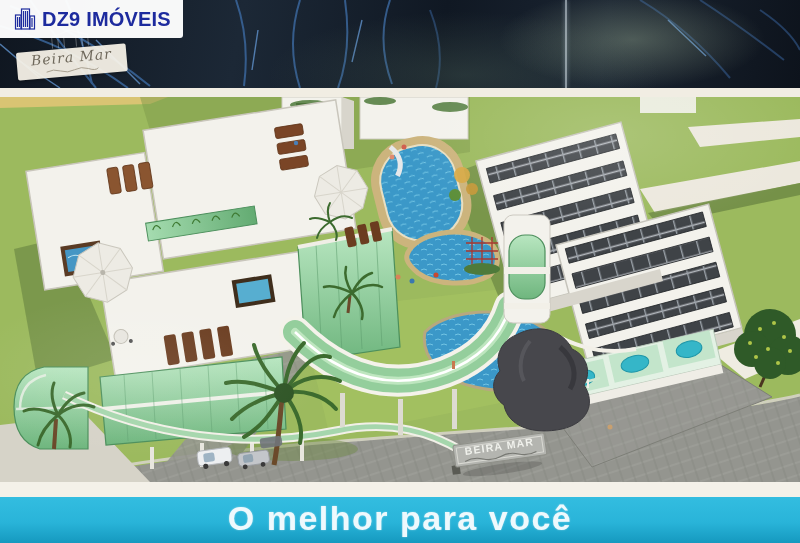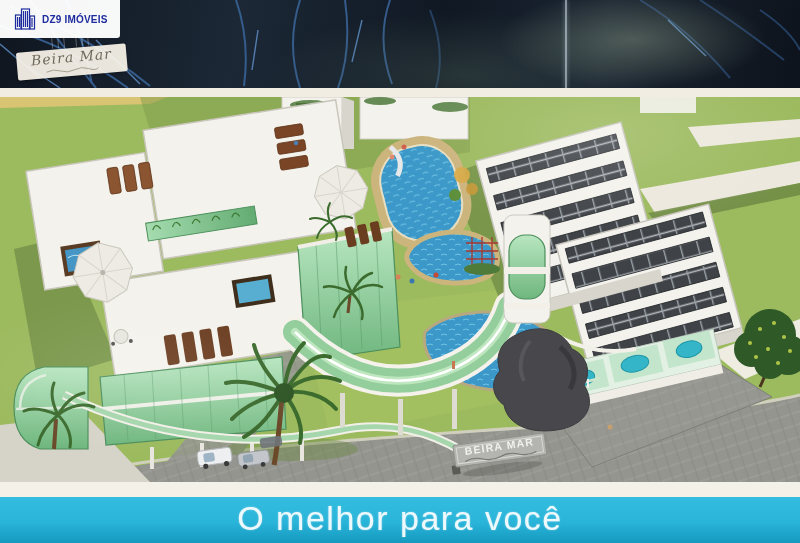--- a/index.html
+++ b/index.html
@@ -28,26 +28,26 @@
   .strip.bottom{top:482px;height:15px;background:#f4f1e9}
   .scene{position:absolute;left:0;top:97px;width:800px;height:385px}
   .scene svg{display:block}
   .photo-glare{position:absolute;left:0;top:97px;width:800px;height:385px;pointer-events:none;
     background:radial-gradient(ellipse 300px 140px at 76% 10%,rgba(255,255,255,.16),rgba(255,255,255,0) 70%),
                radial-gradient(ellipse 260px 120px at 18% 72%,rgba(255,255,255,.10),rgba(255,255,255,0) 70%)}
   
   .slogan-band{position:absolute;left:0;top:497px;width:800px;height:46px;
     background:linear-gradient(180deg,#33bde0 0%,var(--cyan-band) 55%,#1599bf 100%);
     display:flex;align-items:center;justify-content:center}
-  .slogan{color:var(--slogan-text);font-size:34px;font-weight:normal;letter-spacing:1.5px;
+  .slogan{color:var(--slogan-text);font-size:34px;font-weight:bold;letter-spacing:1.5px;
     text-shadow:0 0 2px rgba(255,255,255,.45);transform:translateY(-2px)}
   
   .dz9{position:absolute;left:0;top:0;height:38px;background:rgba(255,255,255,.97);
     display:inline-flex;align-items:center;gap:6px;padding:0 12px 0 14px;z-index:6;border-radius:0 0 3px 0}
-  .dz9-label{color:var(--dz9-blue);font-size:10px;font-weight:bold;letter-spacing:.2px;white-space:nowrap}
+  .dz9-label{color:var(--dz9-blue);font-size:20px;font-weight:bold;letter-spacing:.2px;white-space:nowrap}
   
   .emblem{position:absolute;left:16px;top:28px;width:110px;z-index:5;transform:rotate(-5deg)}
   .emblem-sketch{display:block;margin:0 auto;opacity:.5}
   .emblem-ribbon{background:rgba(246,242,232,.94);border-radius:2px;padding:2px 6px 3px;
     text-align:center;box-shadow:0 1px 3px rgba(0,0,0,.35)}
   .emblem-text{font-family:"DejaVu Serif",serif;font-style:italic;font-size:14px;
     color:#6f695c;letter-spacing:1px;line-height:1.1}
   .emblem-squiggle{display:block;margin:1px auto 0}
   
   .f-lawn{fill:var(--lawn-green)} .f-lawnsh{fill:var(--lawn-shadow)} .f-sand{fill:var(--sand)}

